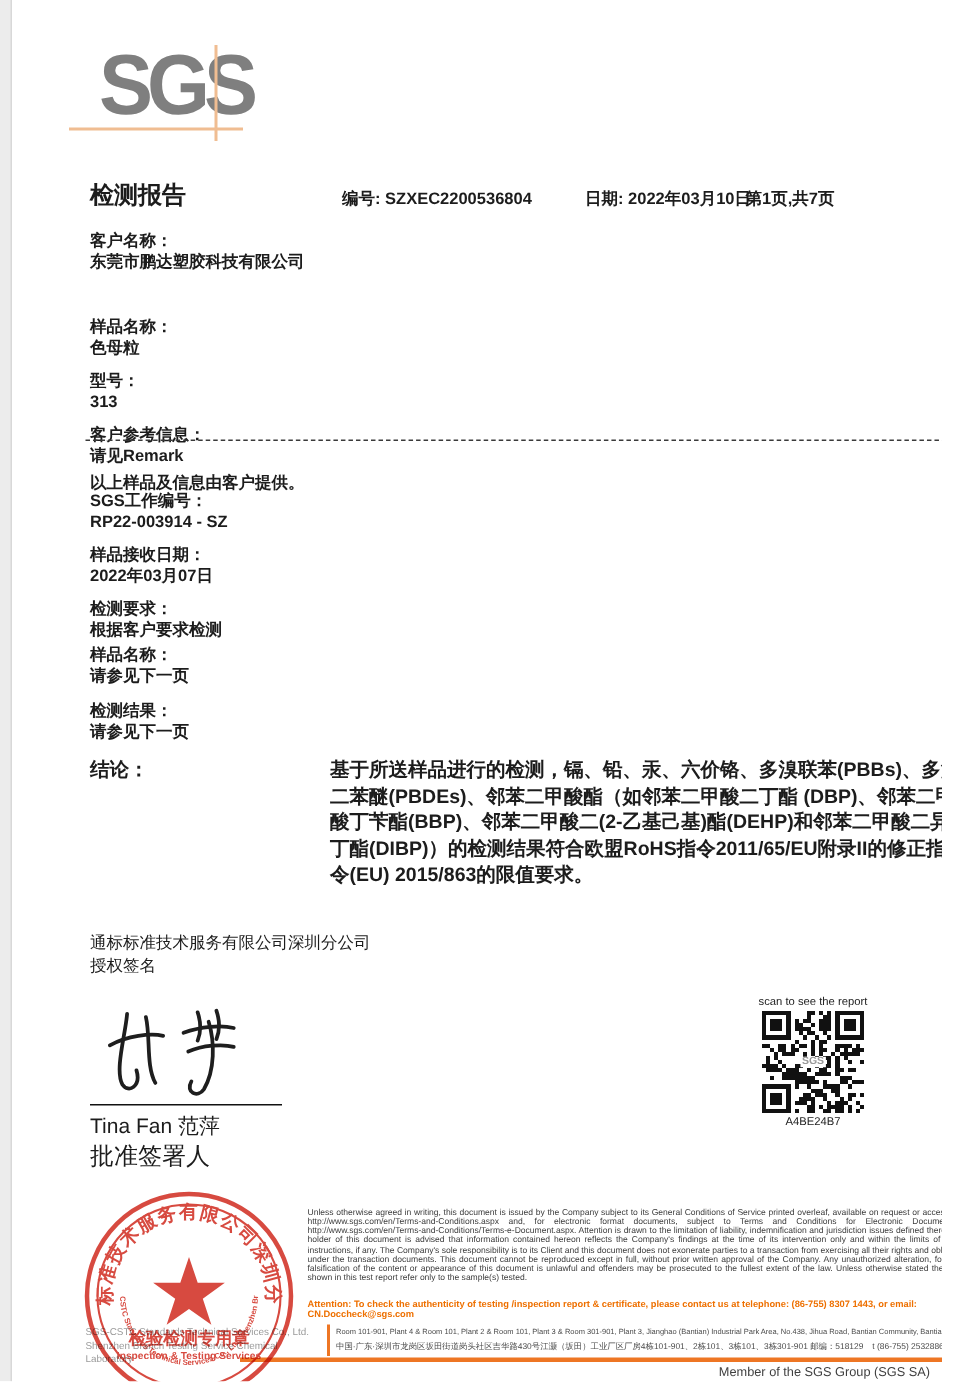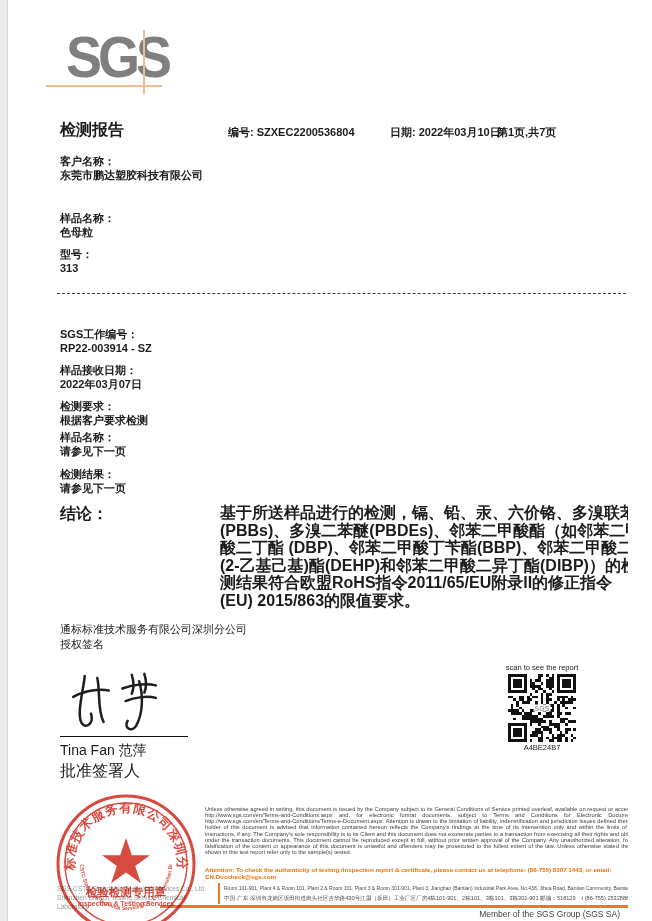--- a/index.html
+++ b/index.html
@@ -16,21 +16,21 @@
   .hmeta{position:absolute;top:125px;font-size:11px;font-weight:bold;white-space:nowrap;}
   
   .rows{position:absolute;left:60px;}
   .row{display:flex;font-size:11px;font-weight:bold;line-height:14px;flex-direction:column;}
   .row .lbl{flex:0 0 auto;}
   .row .val{font-weight:bold;}
   .client .lbl{width:72px;}
   .wide .lbl{width:160px;}
   .note{font-size:11px;font-weight:bold;margin-top:3px;}
   .dashline{position:absolute;left:57px;top:293px;width:584px;border-top:1.4px dashed #3a3a3a;}
-  .concl{display:flex;font-size:16px;font-weight:bold;justify-content:center;}
+  .concl{display:flex;font-size:13px;font-weight:bold;justify-content:center;}
   .concl .lbl{width:160px;flex:0 0 auto;}
   .concl .txt{width:422px;line-height:17.5px;text-align:left;}
   
   .sig-company{position:absolute;left:60px;top:622px;font-size:11px;line-height:15px;}
   .signature{position:absolute;left:68px;top:668px;}
   .sig-line{position:absolute;left:60px;top:736px;width:128px;border-top:1.6px solid #111;}
   .sig-name{position:absolute;left:60px;top:742px;font-size:14px;}
   .sig-role{position:absolute;left:60px;top:761px;font-size:16px;}
   
   .qr-wrap{position:absolute;left:487px;top:663px;width:110px;text-align:center;}
@@ -78,20 +78,25 @@
 
   <div class="rows wide" style="top:211px">
     <div class="row" style="margin-bottom:8px">
       <span class="lbl">样品名称：</span>
       <span class="val">色母粒</span>
     </div>
     <div class="row" style="margin-bottom:8px">
       <span class="lbl">型号：</span>
       <span class="val">313</span>
     </div>
+    <div class="row">
+      <span class="lbl">客户参考信息：</span>
+      <span class="val">请见Remark</span>
+    </div>
+    <div class="note">以上样品及信息由客户提供。</div>
   </div>
 
   <div class="dashline"></div>
 
   <div class="rows wide" style="top:327px">
     <div class="row" style="margin-bottom:8px">
       <span class="lbl">SGS工作编号：</span>
       <span class="val">RP22-003914 - SZ</span>
     </div>
     <div class="row" style="margin-bottom:8px">

